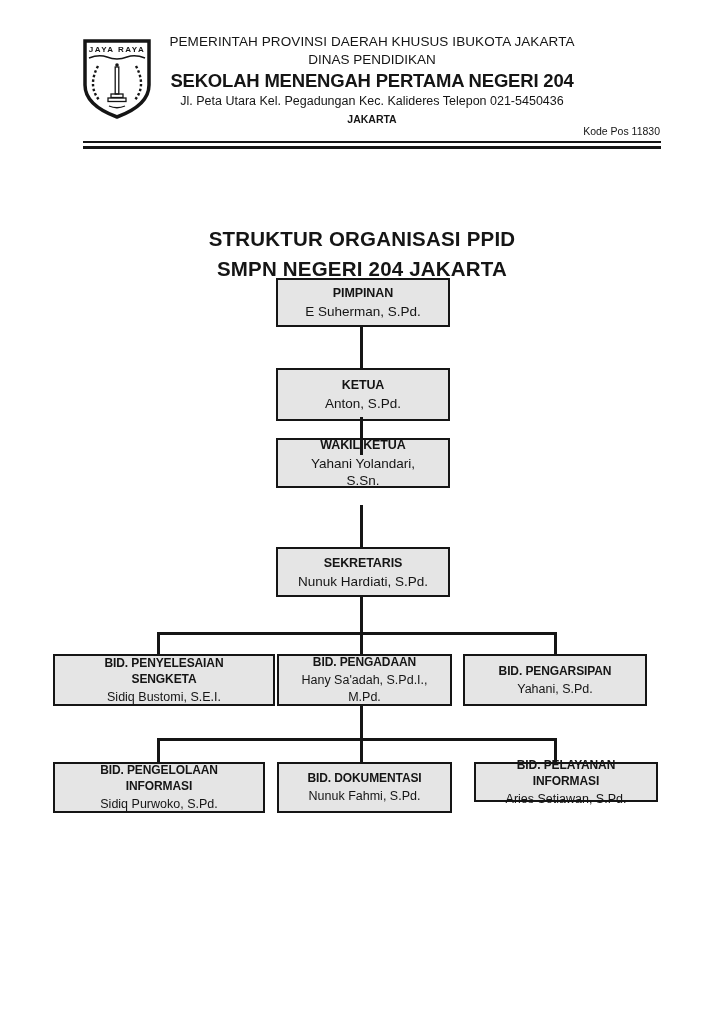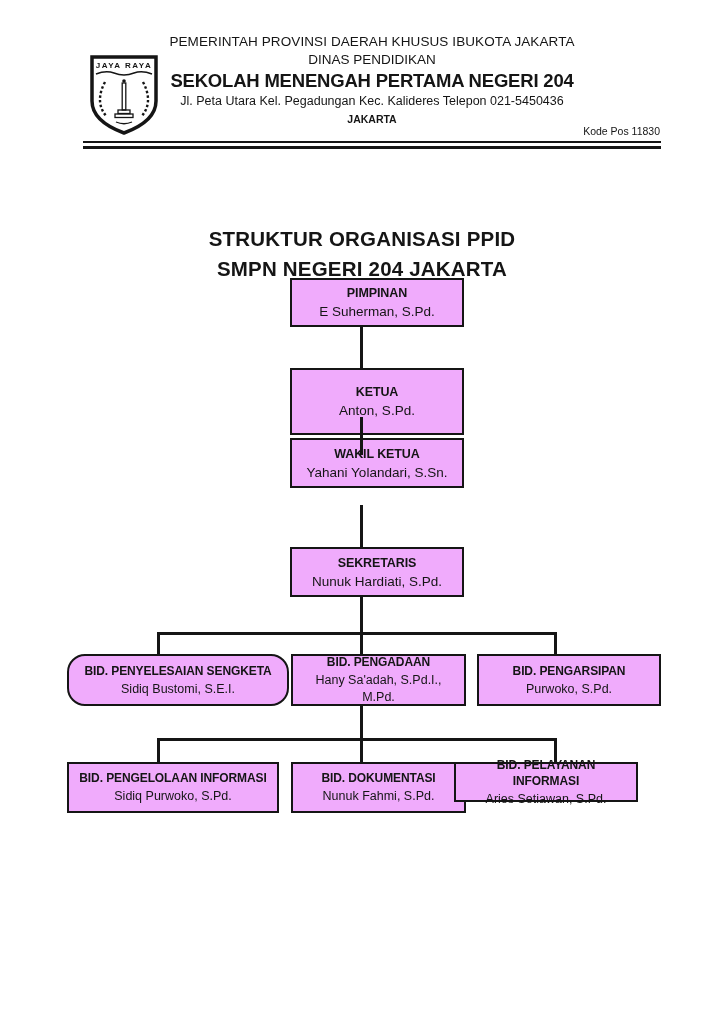--- a/index.html
+++ b/index.html
@@ -8,22 +8,22 @@
     width:724px; height:1024px;
     margin:0 auto;
     background:#ffffff;
     font-family:"Liberation Sans", sans-serif;
     color:#151515;
     overflow:hidden;
   }
 
   
   .logo {
-    position:absolute; left:88px; top:37px;
-    width:72px; height:84px;margin-top:16px;
+    position:absolute; left:81px; top:37px;
+    width:72px; height:84px;
   }
   .lh-text {
     position:absolute; left:96px; top:33px; width:552px;
     text-align:center;
   }
   .lh1 { font-size:13.5px; line-height:18px; letter-spacing:0.1px; }
   .lh2 { font-size:13.5px; line-height:17px; }
   .lh3 { font-size:18.5px; font-weight:bold; line-height:23px; margin-top:1px; letter-spacing:-0.2px; }
   .lh4 { font-size:12.5px; line-height:17px; margin-top:1px; }
   .lh5 { font-size:10.5px; font-weight:bold; line-height:14px; margin-top:2px; }
@@ -46,26 +46,25 @@
     font-size:20.5px; font-weight:bold; line-height:30px;
     letter-spacing:0.2px;
     margin-top:44px;
   }
 
   
   .obox {
     position:absolute;
     box-sizing:border-box;
     border:2.5px solid #151515;
-    background:#f0abfc;
+    background:#e5e5e5;
     display:flex; flex-direction:column;
     justify-content:center; align-items:center;
     text-align:center;
-    padding:2px 10px;
-    margin-left:14px;
+    padding:2px 18px;
   }
   .obox .role  { font-weight:bold; font-size:12.5px; line-height:16px; letter-spacing:-0.1px; }
   .obox .name  { font-size:13.5px; line-height:17px; margin-top:2px; }
   .obox.wide .role { font-size:12px; }
   .obox.wide .name { font-size:12.5px; }
 
   .cline { position:absolute; background:#151515; }
 </style>
 </head>
 <body>
@@ -101,61 +100,61 @@
   <div class="doc-title">
     <div>STRUKTUR ORGANISASI PPID</div>
     <div>SMPN NEGERI 204 JAKARTA</div>
   </div>
 
   <div class="obox" style="left:276px; top:278px; width:174px; height:49px;">
     <div class="role">PIMPINAN</div>
     <div class="name">E Suherman, S.Pd.</div>
   </div>
 
-  <div class="obox" style="left:276px; top:368px; width:174px; height:67px;">
+  <div class="obox" style="left:276px; top:368px; width:174px; height:53px;">
     <div class="role">KETUA</div>
     <div class="name">Anton, S.Pd.</div>
   </div>
 
   <div class="obox" style="left:276px; top:438px; width:174px; height:50px;">
     <div class="role">WAKIL KETUA</div>
     <div class="name">Yahani Yolandari, S.Sn.</div>
   </div>
 
   <div class="obox" style="left:276px; top:547px; width:174px; height:50px;align-items:center;">
     <div class="role">SEKRETARIS</div>
     <div class="name">Nunuk Hardiati, S.Pd.</div>
   </div>
 
-  <div class="obox wide" style="left:53px; top:654px; width:222px; height:52px;border-radius:18px;">
+  <div class="obox wide" style="left:53px; top:654px; width:222px; height:52px;">
     <div class="role">BID. PENYELESAIAN SENGKETA</div>
     <div class="name">Sidiq Bustomi, S.E.I.</div>
   </div>
 
   <div class="obox wide" style="left:277px; top:654px; width:175px; height:52px;">
     <div class="role">BID. PENGADAAN</div>
     <div class="name">Hany Sa'adah, S.Pd.I., M.Pd.</div>
   </div>
 
   <div class="obox wide" style="left:463px; top:654px; width:184px; height:52px;">
     <div class="role">BID. PENGARSIPAN</div>
-    <div class="name">Purwoko, S.Pd.</div>
+    <div class="name">Yahani, S.Pd.</div>
   </div>
 
   <div class="obox wide" style="left:53px; top:762px; width:212px; height:51px;">
     <div class="role">BID. PENGELOLAAN INFORMASI</div>
     <div class="name">Sidiq Purwoko, S.Pd.</div>
   </div>
 
   <div class="obox wide" style="left:277px; top:762px; width:175px; height:51px;">
     <div class="role">BID. DOKUMENTASI</div>
     <div class="name">Nunuk Fahmi, S.Pd.</div>
   </div>
 
-  <div class="obox wide" style="left:440px; top:762px; width:184px; height:40px;">
+  <div class="obox wide" style="left:474px; top:762px; width:184px; height:40px;">
     <div class="role">BID. PELAYANAN INFORMASI</div>
     <div class="name">Aries Setiawan, S.Pd.</div>
   </div>
 
   <div class="cline" style="left:360px; top:327px; width:3px; height:41px;"></div>
   <div class="cline" style="left:360px; top:417px; width:3px; height:38px;"></div>
   <div class="cline" style="left:360px; top:505px; width:3px; height:42px;"></div>
   <div class="cline" style="left:360px; top:597px; width:3px; height:57px;"></div>
   <div class="cline" style="left:157px; top:632px; width:400px; height:3px;"></div>
   <div class="cline" style="left:157px; top:632px; width:3px; height:22px;"></div>

